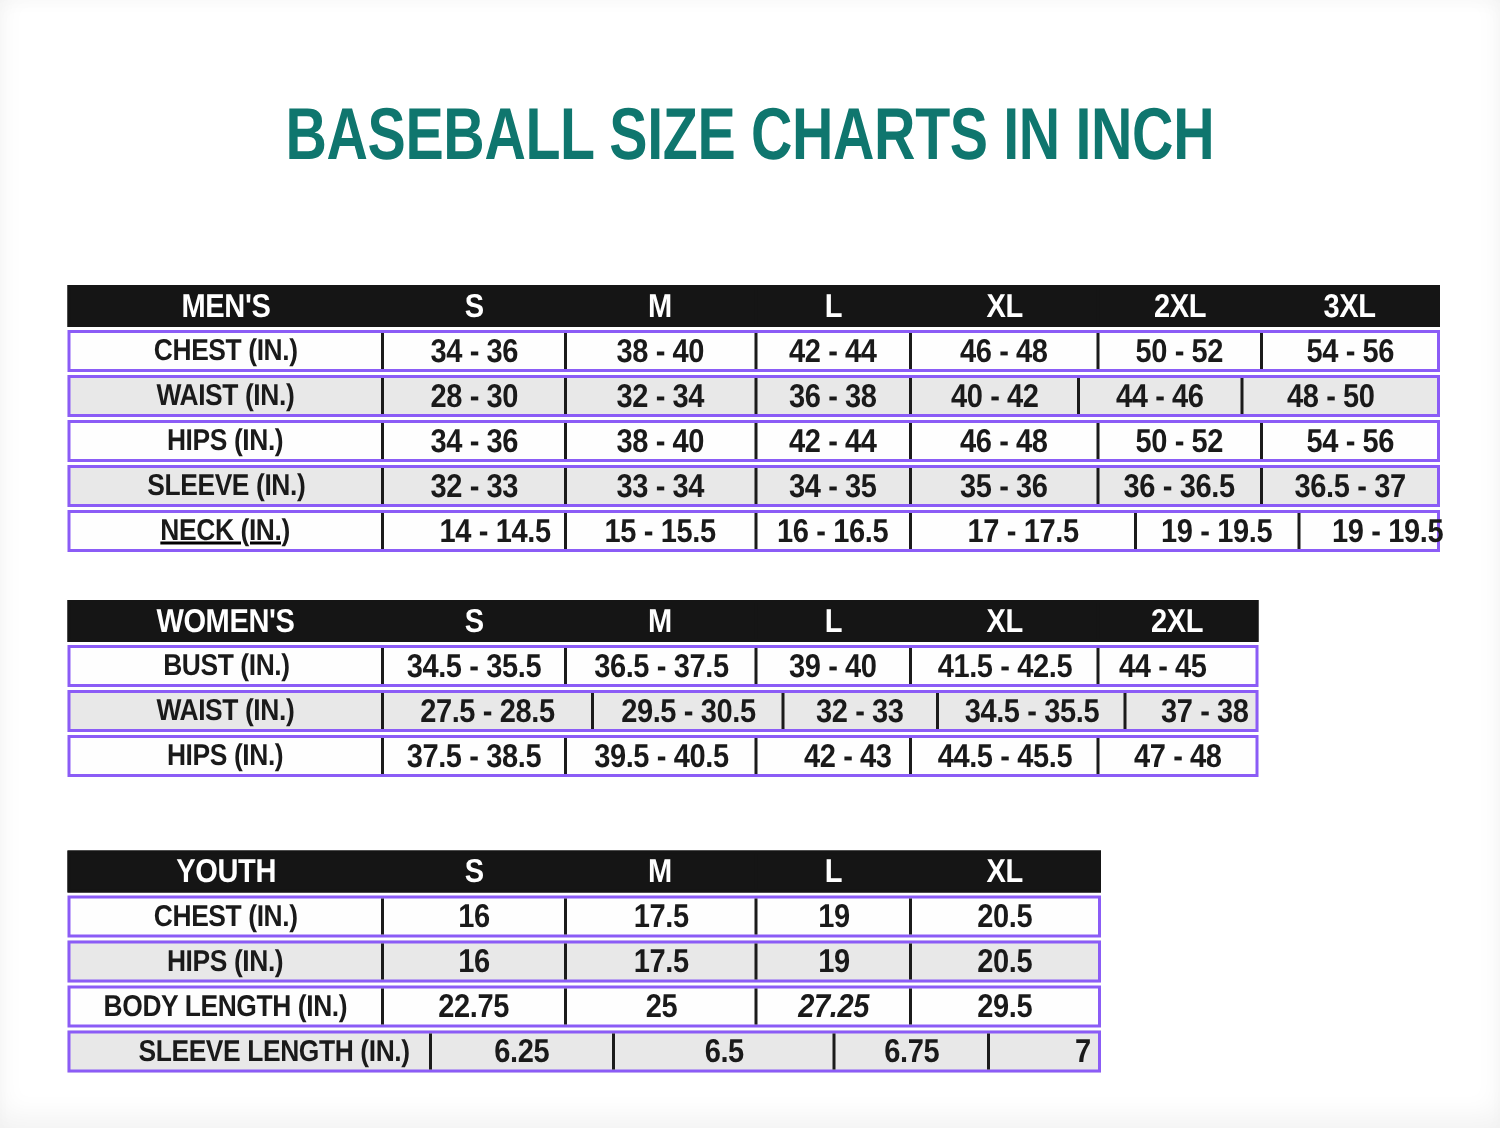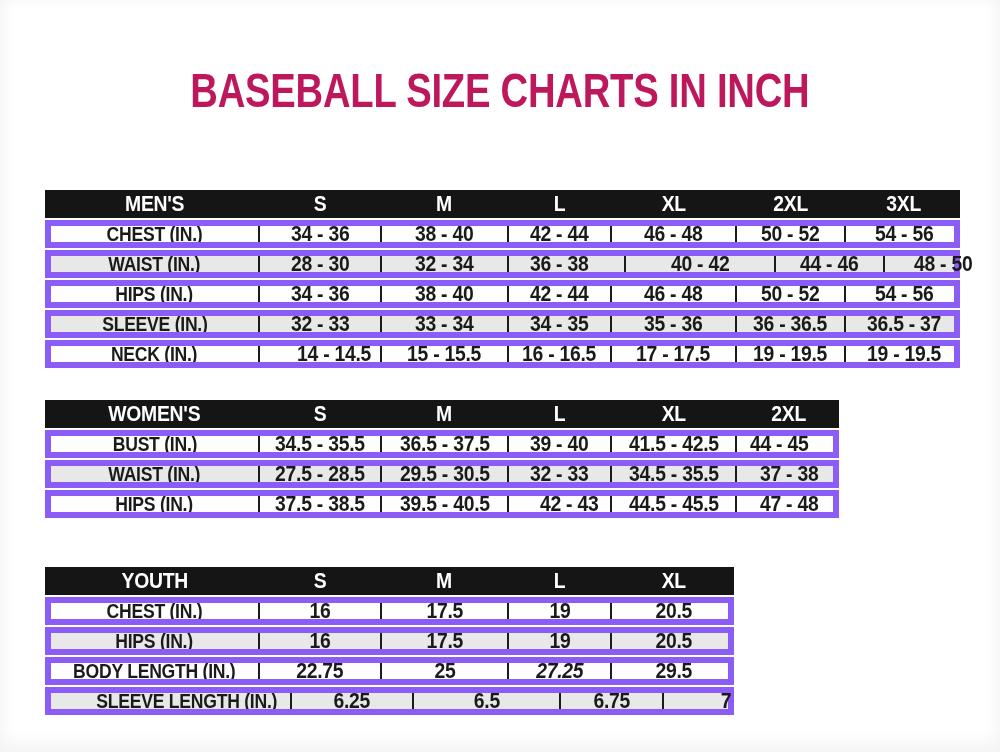--- a/index.html
+++ b/index.html
@@ -18,42 +18,42 @@
   }
   .title {
     position: absolute;
     top: 66px;
     left: 0;
     width: 100%;
     margin: 0;
     text-align: center;
     font-size: 49px;
     font-weight: bold;
-    color: #be185d;
+    color: #0f766e;
     line-height: 1;
   }
   .title .cond {
     display: inline-block;
     transform: scaleX(0.78);
     transform-origin: center;
     white-space: nowrap;
   }
   .size-table {
     position: absolute;
     left: 45px;
   }
   #table-mens   { top: 190px; }
   #table-womens { top: 400px; }
   #table-youth  { top: 567px; }
 
   .trow {
     display: flex;
     box-sizing: border-box;
     height: 28px;
-    border: 6px solid #8b5cf6;
+    border: 2px solid #8b5cf6;
     margin-bottom: 2px;
     background: #fefefe;
   }
   .trow.alt  { background: #e8e8e8; }
   .trow.head {
     background: #151515;
     border-color: #151515;
   }
   .cell {
     box-sizing: border-box;
@@ -139,21 +139,21 @@
           </div>
           <div class="cell value-cell" style="width: 122px;">
             <span class="cond">28 - 30</span>
           </div>
           <div class="cell value-cell" style="width: 127px;">
             <span class="cond">32 - 34</span>
           </div>
           <div class="cell value-cell" style="width: 103px;">
             <span class="cond">36 - 38</span>
           </div>
-          <div class="cell value-cell" style="width: 150px; margin-left: 14px;">
+          <div class="cell value-cell" style="width: 112px;">
             <span class="cond">40 - 42</span>
           </div>
           <div class="cell value-cell" style="width: 109px;">
             <span class="cond">44 - 46</span>
           </div>
           <div class="cell value-cell" style="width: 118px;">
             <span class="cond">48 - 50</span>
           </div>
         </div>
         <div class="trow">
@@ -196,33 +196,33 @@
             <span class="cond">35 - 36</span>
           </div>
           <div class="cell value-cell" style="width: 109px;">
             <span class="cond">36 - 36.5</span>
           </div>
           <div class="cell value-cell" style="width: 118px;">
             <span class="cond">36.5 - 37</span>
           </div>
         </div>
         <div class="trow">
-          <div class="cell label-cell" style="width: 207px;">
+          <div class="cell label-cell" style="width: 207px; text-decoration: underline;">
             <span class="cond">NECK (IN.)</span>
           </div>
           <div class="cell value-cell" style="width: 122px; padding-left: 28px;">
             <span class="cond">14 - 14.5</span>
           </div>
           <div class="cell value-cell" style="width: 127px;">
             <span class="cond">15 - 15.5</span>
           </div>
           <div class="cell value-cell" style="width: 103px;">
             <span class="cond">16 - 16.5</span>
           </div>
-          <div class="cell value-cell" style="width: 125px;">
+          <div class="cell value-cell" style="width: 150px;">
             <span class="cond">17 - 17.5</span>
           </div>
           <div class="cell value-cell" style="width: 109px;">
             <span class="cond">19 - 19.5</span>
           </div>
           <div class="cell value-cell" style="width: 118px;">
             <span class="cond">19 - 19.5</span>
           </div>
         </div>
       </div>
@@ -264,21 +264,21 @@
             <span class="cond">41.5 - 42.5</span>
           </div>
           <div class="cell value-cell" style="width: 86px;">
             <span class="cond">44 - 45</span>
           </div>
         </div>
         <div class="trow alt">
           <div class="cell label-cell" style="width: 207px;">
             <span class="cond">WAIST (IN.)</span>
           </div>
-          <div class="cell value-cell" style="width: 122px;">
+          <div class="cell value-cell" style="width: 140px;">
             <span class="cond">27.5 - 28.5</span>
           </div>
           <div class="cell value-cell" style="width: 127px;">
             <span class="cond">29.5 - 30.5</span>
           </div>
           <div class="cell value-cell" style="width: 103px;">
             <span class="cond">32 - 33</span>
           </div>
           <div class="cell value-cell" style="width: 125px;">
             <span class="cond">34.5 - 35.5</span>

